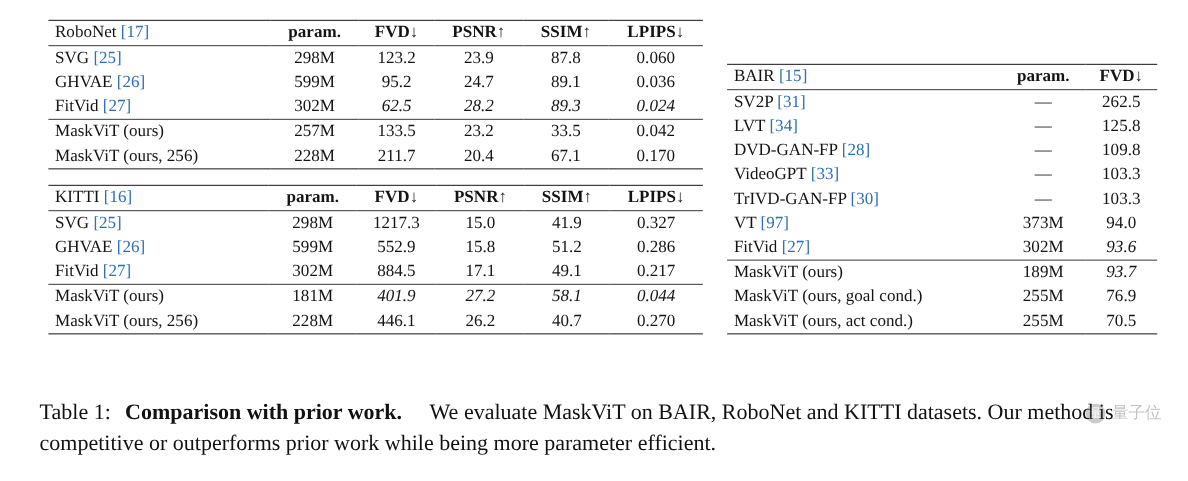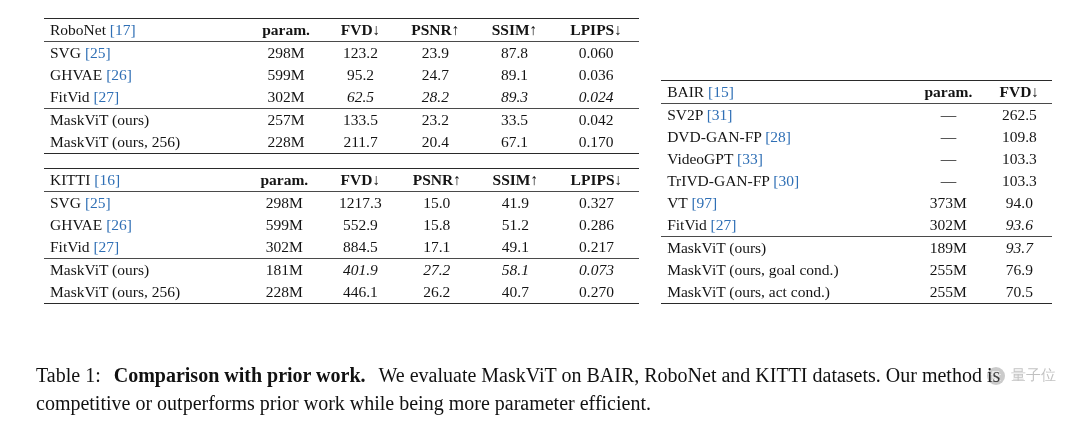--- a/index.html
+++ b/index.html
@@ -224,21 +224,21 @@
           </tr>
 
           <tr class="rule-mid">
             <td class="label">
               <span>MaskViT (ours)</span>
             </td>
             <td>181M</td>
             <td class="bold">401.9</td>
             <td class="bold">27.2</td>
             <td class="bold">58.1</td>
-            <td class="bold">0.073</td>
+            <td class="bold">0.044</td>
           </tr>
 
           <tr class="rule-bottom">
             <td class="label">
               <span>MaskViT (ours, 256)</span>
             </td>
             <td>228M</td>
             <td>446.1</td>
             <td>26.2</td>
             <td>40.7</td>
@@ -264,20 +264,28 @@
 
           <tr class="rule-mid">
             <td class="label">
               <span>SV2P</span>
               <span class="cite">[31]</span>
             </td>
             <td class="dash">—</td>
             <td>262.5</td>
           </tr>
 
+          <tr>
+            <td class="label">
+              <span>LVT</span>
+              <span class="cite">[34]</span>
+            </td>
+            <td class="dash">—</td>
+            <td>125.8</td>
+          </tr>
 
 
           <tr>
             <td class="label">
               <span>DVD-GAN-FP</span>
               <span class="cite">[28]</span>
             </td>
             <td class="dash">—</td>
             <td>109.8</td>
           </tr>
@@ -343,21 +351,21 @@
           </tr>
         </tbody>
       </table>
 
     </div>
   </div>
 
   <div class="caption">
     <span class="cap-label">Table 1:</span>
     <span class="cap-title" style="margin-left:8px;">Comparison with prior work.</span>
-    <span style="margin-left:8px;">We evaluate MaskViT on BAIR, RoboNet and KITTI</span>
+    <span style="margin-left:20px;">We evaluate MaskViT on BAIR, RoboNet and KITTI</span>
     <span>datasets. Our method is competitive or outperforms prior work while being more parameter efficient.</span>
   </div>
 
   <div class="watermark">
     <span class="wm-logo">量</span>
     <span>量子位</span>
   </div>
 
 </div>
 

